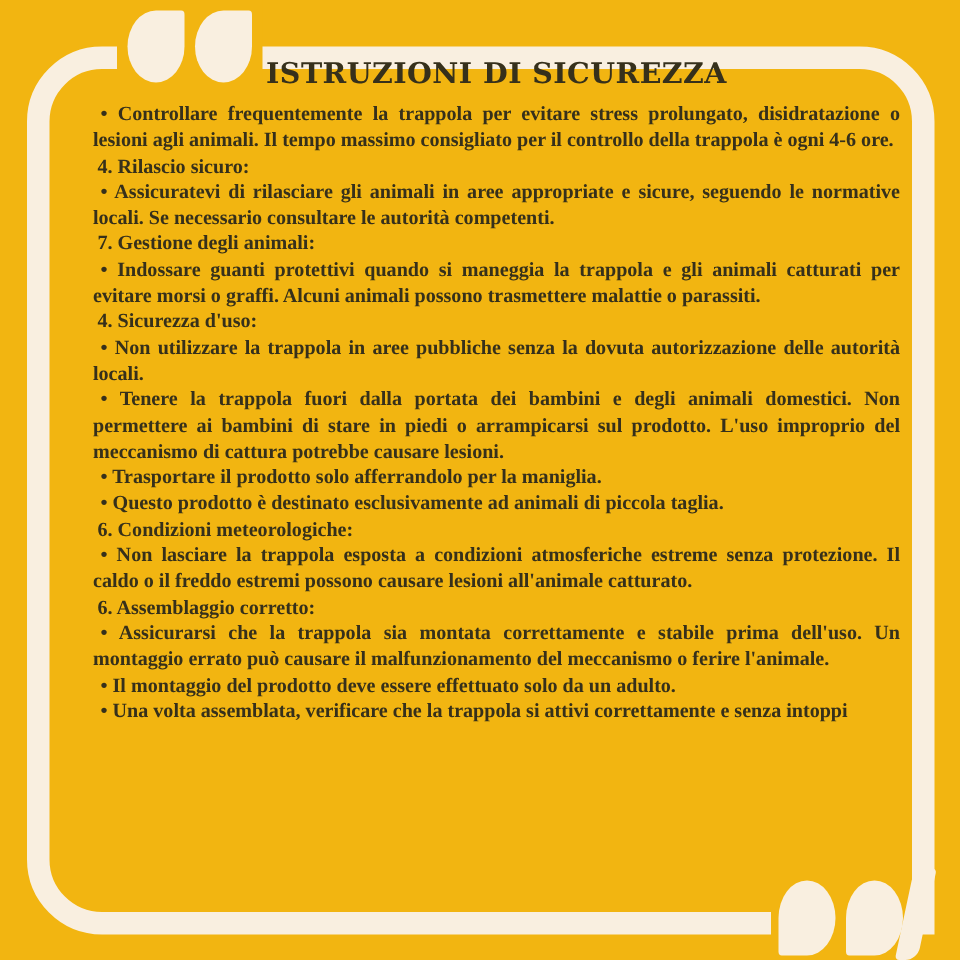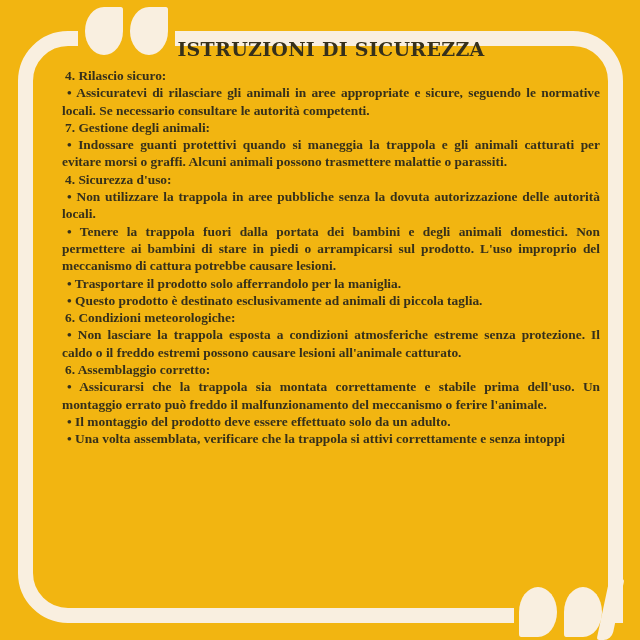--- a/index.html
+++ b/index.html
@@ -89,31 +89,32 @@
   <div class="quote-mask quote-close-mask">
     <div class="comma comma-close"></div>
     <div class="comma comma-close"></div>
   </div>
 
   <div class="border-slash"></div>
 
   <div class="content">
     <h1 class="title">ISTRUZIONI DI SICUREZZA</h1>
     <div>
+        <p class="bullet">• Controllare frequentemente la trappola per evitare stress prolungato, disidratazione o lesioni agli animali. Il tempo massimo consigliato per il controllo della trappola è ogni 4-6 ore.</p>
         <p class="heading">4. Rilascio sicuro:</p>
         <p class="bullet">• Assicuratevi di rilasciare gli animali in aree appropriate e sicure, seguendo le normative locali. Se necessario consultare le autorità competenti.</p>
         <p class="heading">7. Gestione degli animali:</p>
         <p class="bullet">• Indossare guanti protettivi quando si maneggia la trappola e gli animali catturati per evitare morsi o graffi. Alcuni animali possono trasmettere malattie o parassiti.</p>
         <p class="heading">4. Sicurezza d'uso:</p>
         <p class="bullet">• Non utilizzare la trappola in aree pubbliche senza la dovuta autorizzazione delle autorità locali.</p>
         <p class="bullet">• Tenere la trappola fuori dalla portata dei bambini e degli animali domestici. Non permettere ai bambini di stare in piedi o arrampicarsi sul prodotto. L'uso improprio del meccanismo di cattura potrebbe causare lesioni.</p>
         <p class="bullet">• Trasportare il prodotto solo afferrandolo per la maniglia.</p>
         <p class="bullet">• Questo prodotto è destinato esclusivamente ad animali di piccola taglia.</p>
         <p class="heading">6. Condizioni meteorologiche:</p>
         <p class="bullet">• Non lasciare la trappola esposta a condizioni atmosferiche estreme senza protezione. Il caldo o il freddo estremi possono causare lesioni all'animale catturato.</p>
         <p class="heading">6. Assemblaggio corretto:</p>
-        <p class="bullet">• Assicurarsi che la trappola sia montata correttamente e stabile prima dell'uso. Un montaggio errato può freddo il malfunzionamento del meccanismo o ferire l'animale.</p>
+        <p class="bullet">• Assicurarsi che la trappola sia montata correttamente e stabile prima dell'uso. Un montaggio errato può causare il malfunzionamento del meccanismo o ferire l'animale.</p>
         <p class="bullet">• Il montaggio del prodotto deve essere effettuato solo da un adulto.</p>
         <p class="bullet">• Una volta assemblata, verificare che la trappola si attivi correttamente e senza intoppi</p>
       </div>
   </div>
 
 </div>
 
 </body></html>

